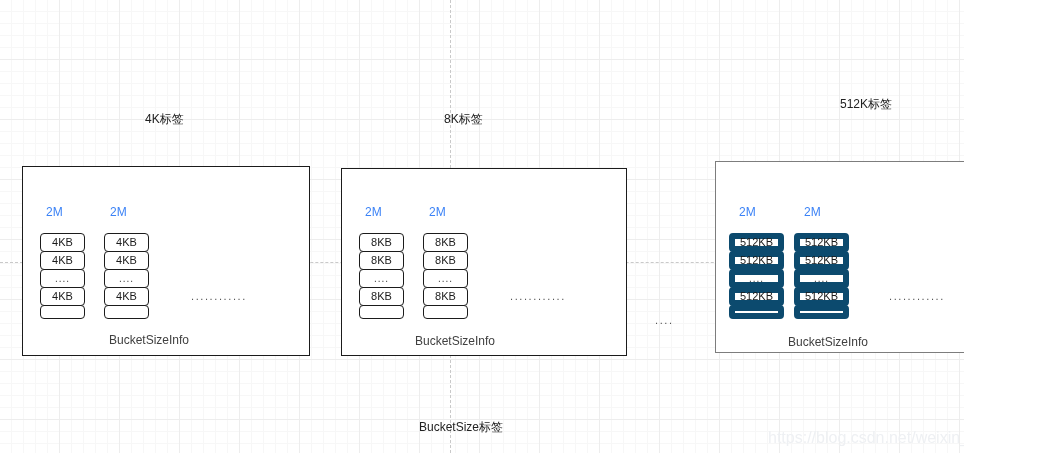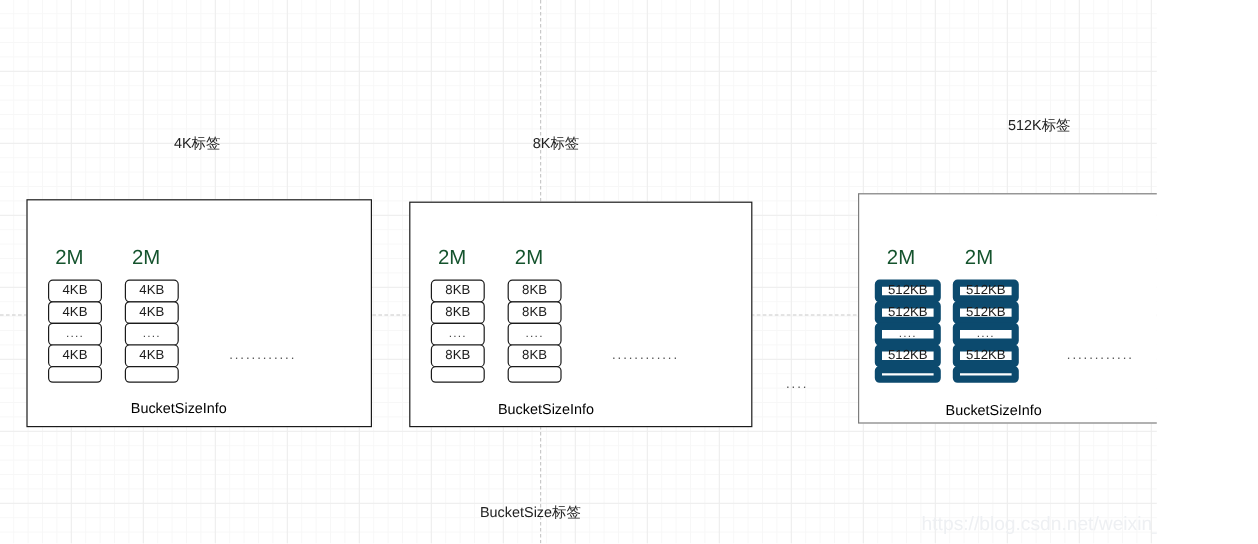--- a/index.html
+++ b/index.html
@@ -63,22 +63,22 @@
   }
   .container-box.dark {
     border: 1px solid #1b1b1b;
   }
   .container-box.gray {
     border: 1px solid #7d7d7d;
   }
 
   .two-m-label {
     position: absolute;
-    font-size: 17px;
-    color: #14532d;
+    font-size: 12px;
+    color: #3b82f6;
     line-height: 1;
     white-space: nowrap;
   }
 
   
   .stack {
     position: absolute;
     display: flex;
     flex-direction: column;
   }
@@ -116,21 +116,21 @@
     font-size: 11px;
     color: #555555;
     letter-spacing: 1.6px;
     line-height: 1;
     white-space: nowrap;
   }
 
   .bucket-caption {
     position: absolute;
     font-size: 12px;
-    color: #000000;
+    color: #404040;
     white-space: nowrap;
     line-height: 1;
   }
 
   
   .gap-ellipsis {
     position: absolute;
     font-size: 11px;
     color: #555555;
     letter-spacing: 1.6px;
@@ -242,17 +242,17 @@
       <div class="cell gray dots">....</div>
       <div class="cell gray">512KB</div>
       <div class="cell gray empty"></div>
     </div>
 
     <div class="h-ellipsis" style="left:173px; top:129px;">............</div>
 
     <div class="bucket-caption" style="left:72px; top:174px;">BucketSizeInfo</div>
   </div>
 
-  <div class="bottom-label" style="left:400px; top:421px;">BucketSize标签</div>
+  <div class="bottom-label" style="left:419px; top:421px;">BucketSize标签</div>
 
   <div class="watermark" style="left:768px; top:430px;">https://blog.csdn.net/weixin_40954192</div>
 
 </div>
 
 </body></html>

